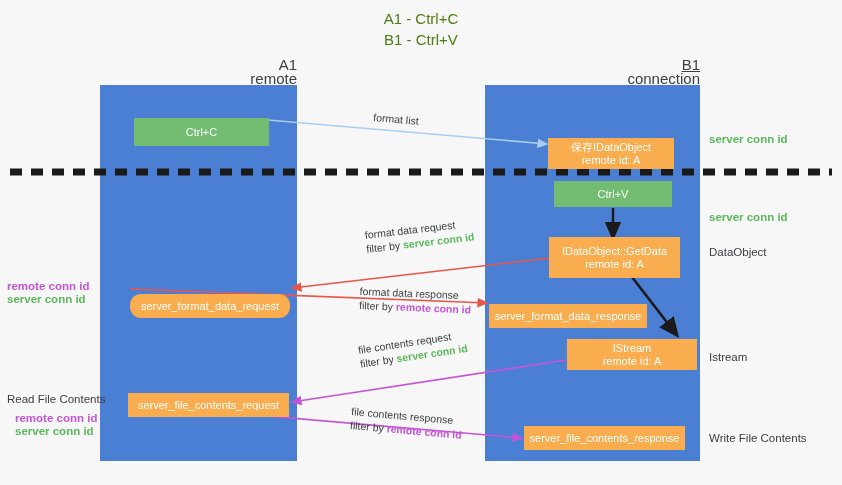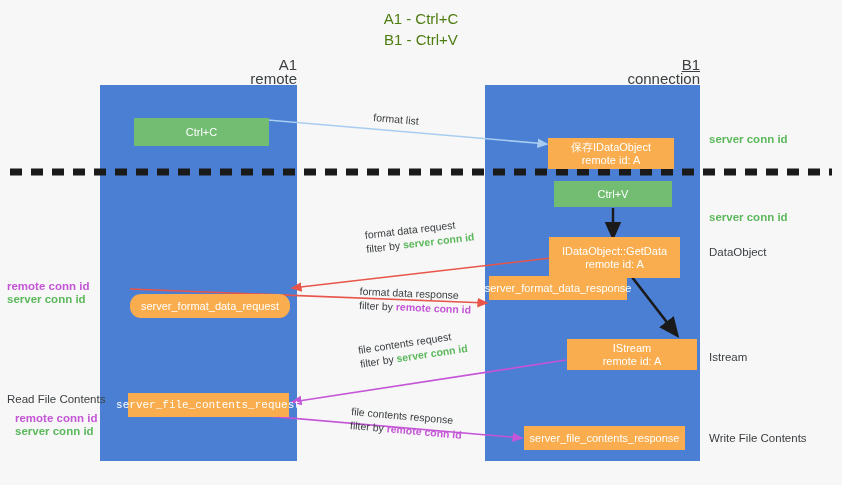--- a/index.html
+++ b/index.html
@@ -168,25 +168,25 @@
 
   <div class="abs node orange" style="left:567px; top:339px; width:130px; height:31px;">
     <span>IStream</span>
     <span>remote id: A</span>
   </div>
 
   <div class="abs node orange" style="left:130px; top:294px; width:160px; height:24px;border-radius:11px;">
     <span>server_format_data_request</span>
   </div>
 
-  <div class="abs node orange" style="left:489px; top:276px; width:138px; height:24px;">
+  <div class="abs node orange" style="left:489px; top:304px; width:158px; height:24px;">
     <span>server_format_data_response</span>
   </div>
 
-  <div class="abs node orange" style="left:128px; top:393px; width:161px; height:24px;font-family:Liberation Mono, monospace;">
+  <div class="abs node orange" style="left:128px; top:393px; width:161px; height:24px;">
     <span>server_file_contents_request</span>
   </div>
 
   <div class="abs node orange" style="left:524px; top:426px; width:161px; height:24px;">
     <span>server_file_contents_response</span>
   </div>
 
   <div class="abs side-label conn-green" style="left:709px; top:132px;">server conn id</div>
 
   <div class="abs side-label conn-green" style="left:709px; top:210px;">server conn id</div>

